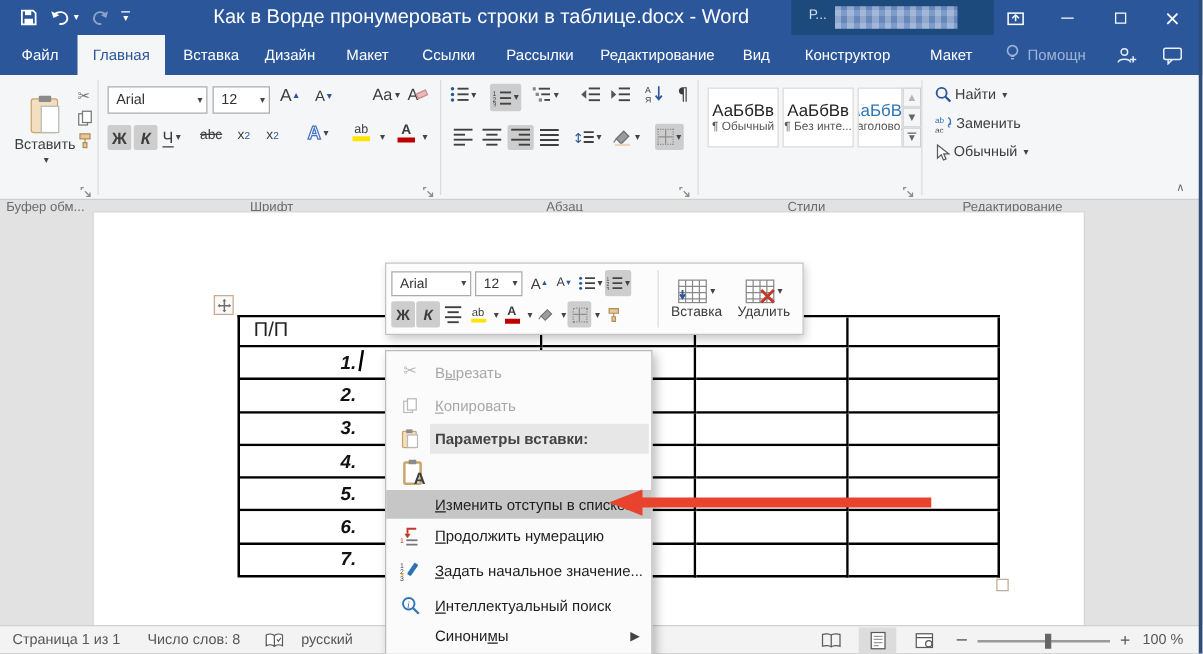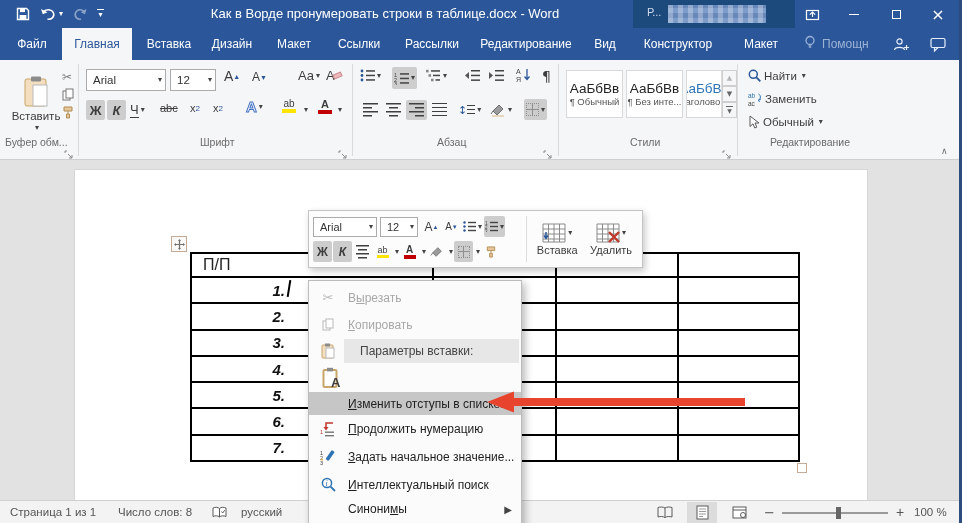--- a/index.html
+++ b/index.html
@@ -9,41 +9,41 @@
   .uic{font-family:"DejaVu Sans","Liberation Sans",sans-serif}
   .abs{position:absolute}
 
   
   .titlebar{position:absolute;left:0;top:0;width:962px;height:28px;background:#2b579a}
   .ctxband{position:absolute;left:633px;top:0;width:162px;height:60px;background:#1d4a7c}
   .qat{position:absolute;left:16px;top:0;height:28px;display:flex;align-items:center;gap:10px}
   .qbtn{display:flex;align-items:center;color:#fff}
   .dim{opacity:.45}
   .title{position:absolute;left:150px;top:0;width:470px;height:28px;line-height:28px;
-         text-align:center;color:#fff;font-size:13px;white-space:nowrap}
+         text-align:center;color:#fff;font-size:16px;white-space:nowrap}
   .ctxlabel{position:absolute;left:647px;top:6px;color:#cfdcef;font-size:11px}
   .blurbox{position:absolute;left:668px;top:5px;width:98px;height:18px;
      background:repeating-linear-gradient(90deg,rgba(255,255,255,.28) 0 5px,rgba(255,255,255,0) 5px 10px),
                 repeating-linear-gradient(0deg,#7e9cc9 0 5px,#6888ba 5px 10px)}
   .winctl{position:absolute;right:3px;top:0;height:28px;display:flex}
   .wbtn{width:42px;height:28px;display:flex;align-items:center;justify-content:center;color:#fff}
   .minbar{width:10px;height:1px;background:#fff}
   .maxbox{width:9px;height:9px;border:1px solid #fff}
 
   
   .tabrow{position:absolute;left:0;top:28px;width:962px;height:32px;background:#2b579a}
   .tab{position:absolute;top:0;height:32px;line-height:32px;text-align:center;color:#fff;font-size:12px;white-space:nowrap}
   .tab.active{background:#f5f6f7;color:#2b579a}
   .helpgrp{position:absolute;left:804px;top:0;height:32px;display:flex;align-items:center;gap:6px;color:#9db3d6;font-size:12px}
   .tr-icon{position:absolute;top:0;height:32px;display:flex;align-items:center;color:#e8eefb}
 
   
   .ribbon{position:absolute;left:0;top:60px;width:962px;height:100px;background:#f5f6f7;border-bottom:1px solid #cfcfcf}
   .gsep{position:absolute;top:4px;height:92px;width:1px;background:#dbdbdb}
-  .glabel{position:absolute;top:76px;font-size:10.5px;color:#6b6b6b;white-space:nowrap}
+  .glabel{position:absolute;top:100px;font-size:10.5px;color:#6b6b6b;white-space:nowrap}
   .launch{position:absolute;top:85px;width:10px;height:10px}
   .collapse{position:absolute;left:941px;top:86px;color:#6b6b6b;font-size:9px}
   .rbtn{display:inline-flex;align-items:center;justify-content:center;border-radius:2px;color:#3d3d3d}
   .sel{background:#cdcdcd}
   .dd{font-family:"DejaVu Sans",sans-serif;font-size:8px;color:#444;margin-left:2px;line-height:1}
   .combo{display:flex;align-items:center;border:1px solid #ababab;background:#fff;height:22px;padding:0 3px 0 6px;font-size:11.5px;color:#333}
   .combo .dd{margin-left:auto}
   .bigpaste{position:absolute;left:10px;top:6px;width:52px;height:76px;display:flex;flex-direction:column;align-items:center;justify-content:center;gap:2px;font-size:11.5px;color:#3d3d3d}
   .alns{width:15px;height:14px;background:
     linear-gradient(#3f3f3f,#3f3f3f) 0 0/15px 1.5px no-repeat,
@@ -93,21 +93,21 @@
   
   .cmenu{position:absolute;left:308px;top:280px;width:214px;height:260px;background:#fbfbfb;border:1px solid #bcbcbc;
        box-shadow:3px 3px 8px rgba(0,0,0,.28);z-index:40;padding-top:3px;font-size:12px;color:#1e1e1e}
   .mi{display:flex;align-items:center;padding-left:7px}
   .mi .ig{width:24px;display:flex;justify-content:center;align-items:center;flex:none}
   .mi .tx{margin-left:8px;white-space:nowrap}
   .mi.dis{color:#a8a8a8}
   .mi.hl{background:#c6c6c6}
   .key{text-decoration:underline}
   .band{flex:1;height:24px;background:#e7e7e7;display:flex;align-items:center;margin-left:4px;margin-right:2px;
-        padding-left:16px;font-weight:normal;color:#444;white-space:nowrap}
+        padding-left:4px;font-weight:bold;color:#444;white-space:nowrap}
   .subarrow{margin-left:auto;padding-right:9px;font-size:10px;color:#444}
   .redarrow{position:absolute;left:487px;top:391px;z-index:45}
 
   
   .statusbar{position:absolute;left:0;top:500px;width:962px;height:23px;background:#f3f3f3;border-top:1px solid #d0d0d0;
        font-size:11.5px;color:#565656;z-index:10}
   .sleft{position:absolute;top:0;height:22px;display:flex;align-items:center}
   .viewbtn{position:absolute;top:1px;width:30px;height:21px;display:flex;align-items:center;justify-content:center}
   .viewbtn.sel{background:#dcdcdc}
   .ztrack{position:absolute;left:782px;top:11px;width:106px;height:1.6px;background:#9a9a9a}

